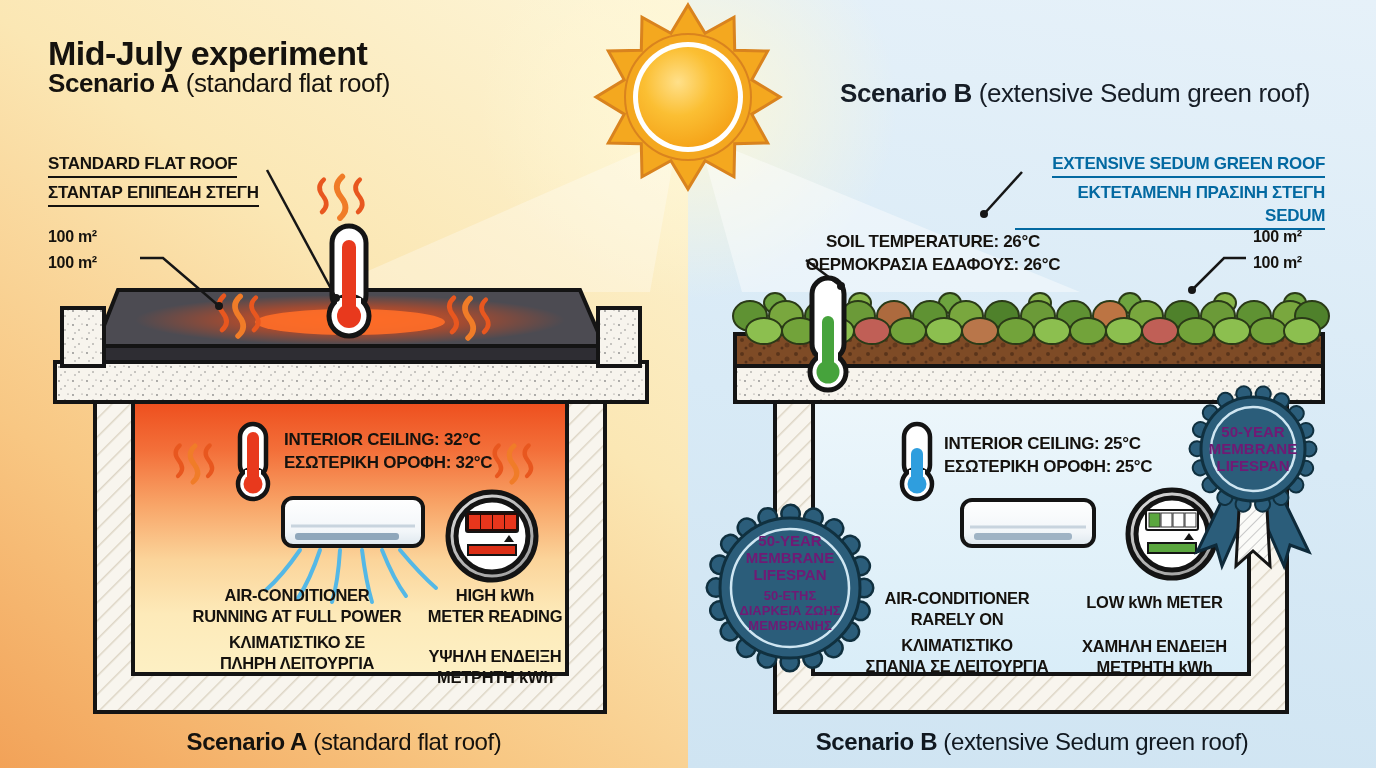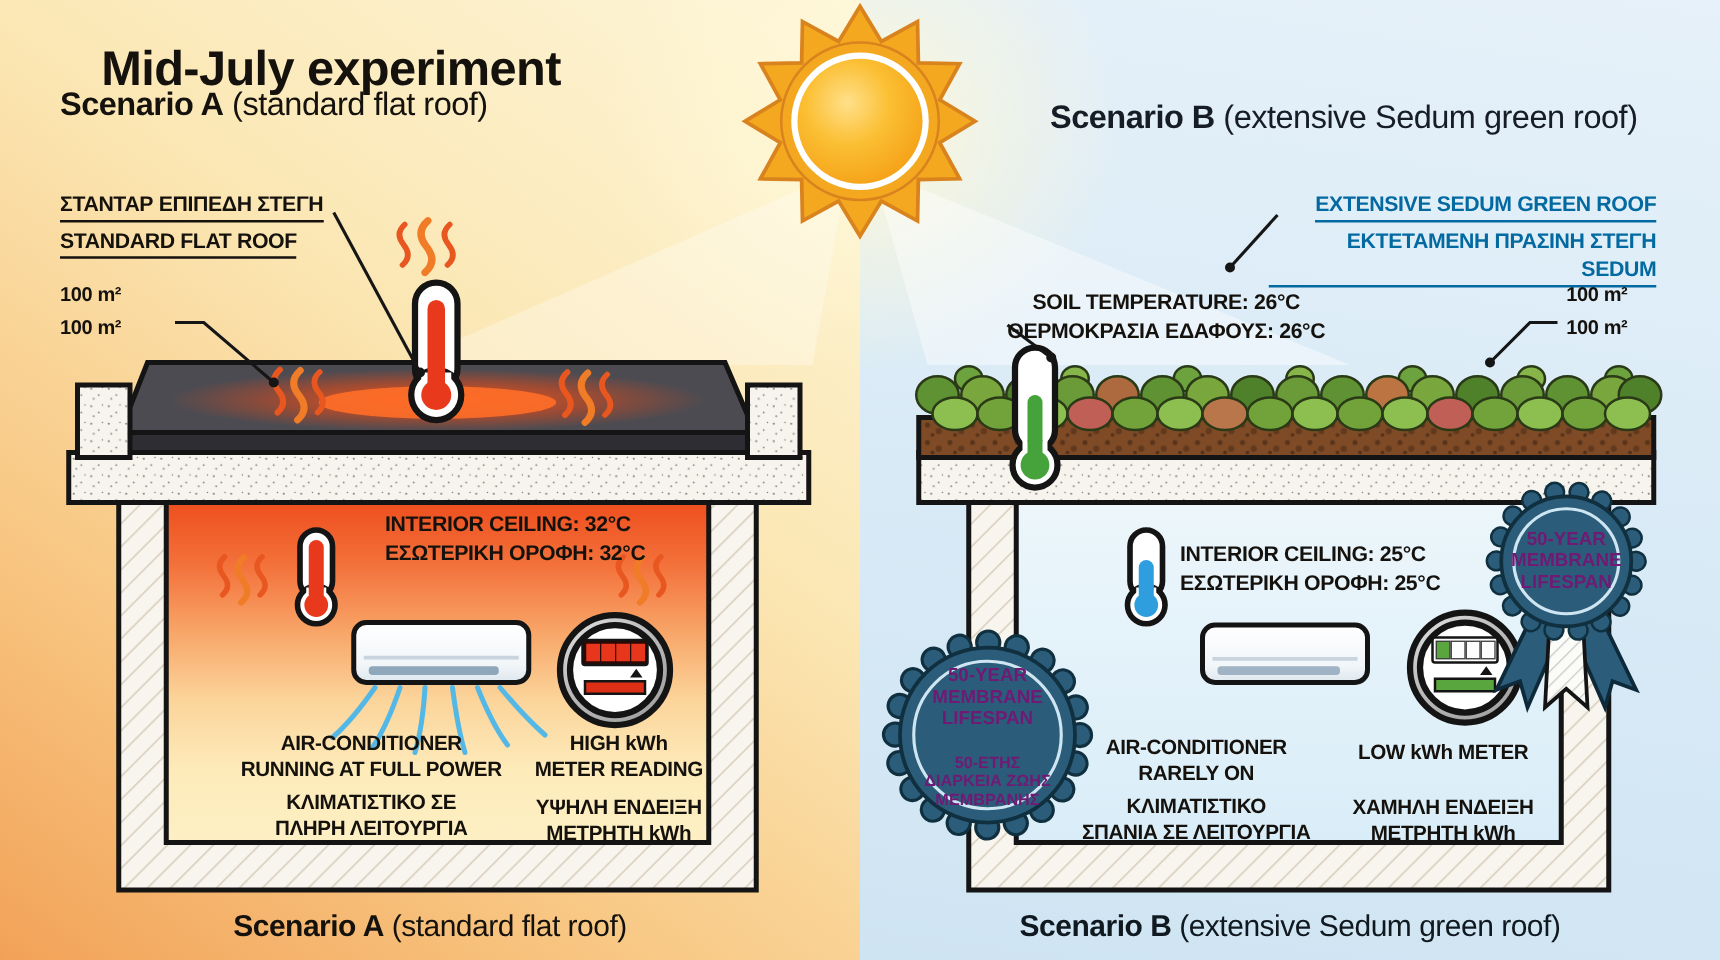--- a/index.html
+++ b/index.html
@@ -9,21 +9,21 @@
   .bg-left{left:0;width:688px;background:linear-gradient(215deg,#fdf6da 0%,#fbe7b4 40%,#f8c783 72%,#f2a258 100%);}
   .bg-right{left:688px;width:688px;background:linear-gradient(188deg,#e6f1f9 0%,#d8eaf6 55%,#cfe4f2 100%);}
   .sun-halo{position:absolute;left:478px;top:-90px;width:420px;height:390px;
             background:radial-gradient(closest-side,rgba(255,248,214,.95),rgba(255,248,214,0));}
   svg.scene{position:absolute;left:0;top:0;}
   .lbl{position:absolute;font-weight:bold;font-size:17px;line-height:23px;letter-spacing:-.3px;}
   .pre{white-space:pre-line;}
   .center{text-align:center;}
   .right{text-align:right;}
   .underlined{display:inline-block;border-bottom:2.5px solid currentColor;padding-bottom:1px;margin-bottom:3px;}
-  .title{position:absolute;left:48px;top:34px;font-size:39px;font-weight:bold;letter-spacing:-.5px;margin-left:33px;}
+  .title{position:absolute;left:48px;top:34px;font-size:34px;font-weight:bold;letter-spacing:-.5px;}
   .subtitle{position:absolute;font-size:26px;letter-spacing:-.4px;}
   .subtitle b{font-weight:bold;}
   .area{font-size:16px;line-height:26px;}
   .caption{position:absolute;top:728px;width:688px;text-align:center;font-size:24px;letter-spacing:-.4px;}
   .badge-text{position:absolute;color:#701a75;text-align:center;font-weight:bold;}
 </style>
 </head>
 <body>
 
 <div class="canvas">
@@ -304,41 +304,41 @@
 
   <div class="title">Mid-July experiment</div>
   <div class="subtitle" style="left:48px;top:68px;">
     <b>Scenario A</b><span> (standard flat roof)</span>
   </div>
   <div class="subtitle" style="left:840px;top:78px;color:#161d26;">
     <b>Scenario B</b><span> (extensive Sedum green roof)</span>
   </div>
 
   <div class="lbl" style="left:48px;top:152px;">
+    <div><span class="underlined">STANDARD FLAT ROOF</span></div>
     <div><span class="underlined">ΣΤΑΝΤΑΡ ΕΠΙΠΕΔΗ ΣΤΕΓΗ</span></div>
-    <div><span class="underlined">STANDARD FLAT ROOF</span></div>
   </div>
   <div class="lbl area" style="left:48px;top:224px;">
     <div>100 m²</div>
     <div>100 m²</div>
   </div>
-  <div class="lbl" style="left:284px;top:408px;margin-left:24px;">
+  <div class="lbl" style="left:284px;top:428px;">
     <div>INTERIOR CEILING: 32°C</div>
     <div>ΕΣΩΤΕΡΙΚΗ ΟΡΟΦΗ: 32°C</div>
   </div>
   <div class="lbl center" style="left:158px;top:585px;width:278px;font-size:16.5px;line-height:21px;">
     <div class="pre">AIR-CONDITIONER
 RUNNING AT FULL POWER</div>
     <div class="pre" style="margin-top:5px;">ΚΛΙΜΑΤΙΣΤΙΚΟ ΣΕ
 ΠΛΗΡΗ ΛΕΙΤΟΥΡΓΙΑ</div>
   </div>
   <div class="lbl center" style="left:415px;top:585px;width:160px;font-size:16.5px;line-height:21px;">
     <div class="pre">HIGH kWh
 METER READING</div>
-    <div class="pre" style="margin-top:9px;">ΥΨΗΛΗ ΕΝΔΕΙΞΗ
+    <div class="pre" style="margin-top:19px;">ΥΨΗΛΗ ΕΝΔΕΙΞΗ
 ΜΕΤΡΗΤΗ kWh</div>
   </div>
   <div class="caption" style="left:0;">
     <b>Scenario A</b><span> (standard flat roof)</span>
   </div>
 
   <div class="lbl right" style="left:1015px;top:152px;width:310px;color:#0369a1;">
     <div><span class="underlined">EXTENSIVE SEDUM GREEN ROOF</span></div>
     <div><span class="underlined">ΕΚΤΕΤΑΜΕΝΗ ΠΡΑΣΙΝΗ ΣΤΕΓΗ SEDUM</span></div>
   </div>
@@ -365,21 +365,21 @@
     <div class="pre" style="margin-top:23px;">ΧΑΜΗΛΗ ΕΝΔΕΙΞΗ
 ΜΕΤΡΗΤΗ kWh</div>
   </div>
   <div class="badge-text pre" style="left:1183px;top:423px;width:140px;font-size:15px;line-height:17px;">50-YEAR
 MEMBRANE
 LIFESPAN</div>
   <div class="badge-text" style="left:710px;top:532px;width:160px;">
     <div class="pre" style="font-size:15px;line-height:17px;">50-YEAR
 MEMBRANE
 LIFESPAN</div>
-    <div class="pre" style="font-size:13px;line-height:15px;margin-top:19px;">50-ΕΤΗΣ
+    <div class="pre" style="font-size:13px;line-height:15px;margin-top:5px;">50-ΕΤΗΣ
 ΔΙΑΡΚΕΙΑ ΖΩΗΣ
 ΜΕΜΒΡΑΝΗΣ</div>
   </div>
   <div class="caption" style="left:688px;color:#101820;">
     <b>Scenario B</b><span> (extensive Sedum green roof)</span>
   </div>
 
 </div>
 
 </body></html>

